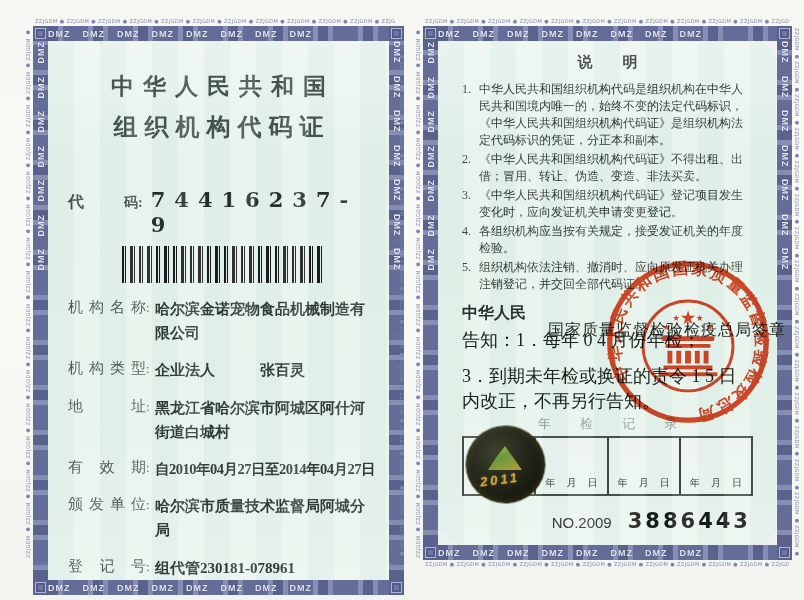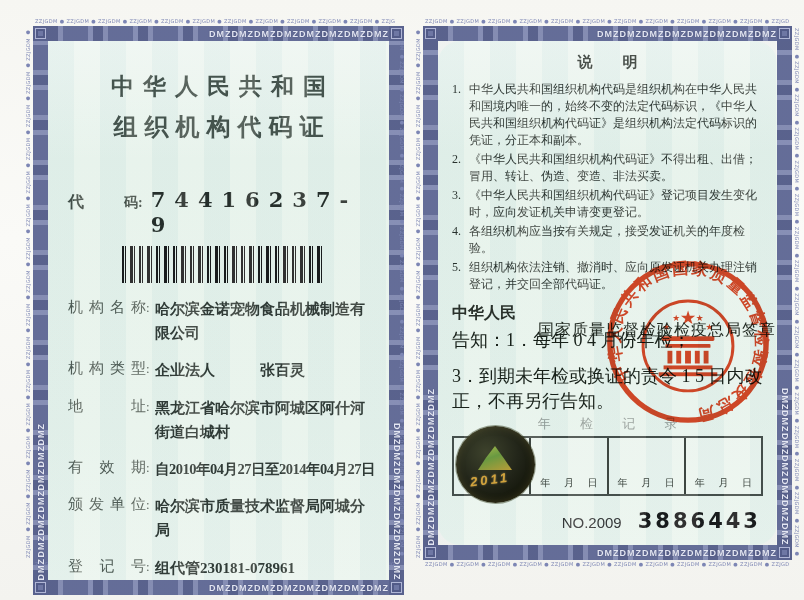--- a/index.html
+++ b/index.html
@@ -10,26 +10,27 @@
     font-family:"Liberation Serif","DejaVu Serif",serif;
   }
 
   .page { position:absolute; display:grid;
     grid-template-rows:15px 1fr 15px; grid-template-columns:15px 1fr 15px; }
   #left-page  { left:33px; top:26px; width:364px; height:534px; }
   #right-page { left:423px; top:26px; width:369px; height:534px; }
 
   
   .band { background:#747da8; overflow:hidden; display:flex;
-    align-items:center; justify-content:flex-end;
+    align-items:center; justify-content:flex-start;
     color:#e3e6f3; font:bold 9px "Liberation Sans","DejaVu Sans",sans-serif;
     letter-spacing:1px;
     background-image:repeating-linear-gradient(90deg,
       rgba(28,36,78,.30) 0 10px, rgba(255,255,255,.12) 10px 15px,
       rgba(28,36,78,.18) 15px 40px, rgba(232,236,250,.16) 40px 45px);
+    gap:12px;
   }
   .band span { text-shadow:0 0 1px rgba(20,25,60,.55); }
   .band.v { flex-direction:column;
     background-image:repeating-linear-gradient(0deg,
       rgba(28,36,78,.30) 0 10px, rgba(255,255,255,.12) 10px 15px,
       rgba(28,36,78,.18) 15px 40px, rgba(232,236,250,.16) 40px 45px); }
   .band.v span { writing-mode:vertical-rl; }
   .band.band-l span { transform:rotate(180deg); }
   .corner { background:#59628e; position:relative; }
   .corner::after { content:""; position:absolute; inset:2px;
@@ -70,21 +71,21 @@
   .fields { margin-top:15px; }
   .frow { display:flex; align-items:flex-start; margin:0 0 14px 6px; }
   .flabel { flex:none; width:78px; font-size:15px; color:#48534b;
     text-align:justify; text-align-last:justify; }
   .fcolon { flex:none; width:9px; font-size:13px; color:#48534b; padding-top:2px; }
   .fvalue { flex:1; font-size:15px; font-weight:bold; color:#28312b; line-height:1.58; }
   .val-tight { white-space:nowrap; letter-spacing:-.5px; font-size:14.5px; }
   .frow-last { margin-bottom:0; }
 
   
-  #right-inner { padding:0 14px; font-family:"Liberation Serif","DejaVu Serif",serif;border-radius:22px; }
+  #right-inner { padding:0 24px; font-family:"Liberation Serif","DejaVu Serif",serif;border-radius:22px; }
   .instr-title { text-align:center; margin-top:12px; font-size:15px; font-weight:bold;
     color:#2c332d; letter-spacing:30px; text-indent:30px; }
   .instr-list { margin-top:9px; }
   .instr-item { display:flex; font-size:12px; line-height:1.42; color:#1f2620; margin-bottom:2px; }
   .instr-num { flex:none; width:17px; }
   .instr-text { flex:1; }
 
   .seal-area { position:relative; margin-top:8px; }
   .country { font-size:16px; font-weight:bold; color:#29302a; line-height:1.55; width:90px; }
   .country .c2 { letter-spacing:7px; }

